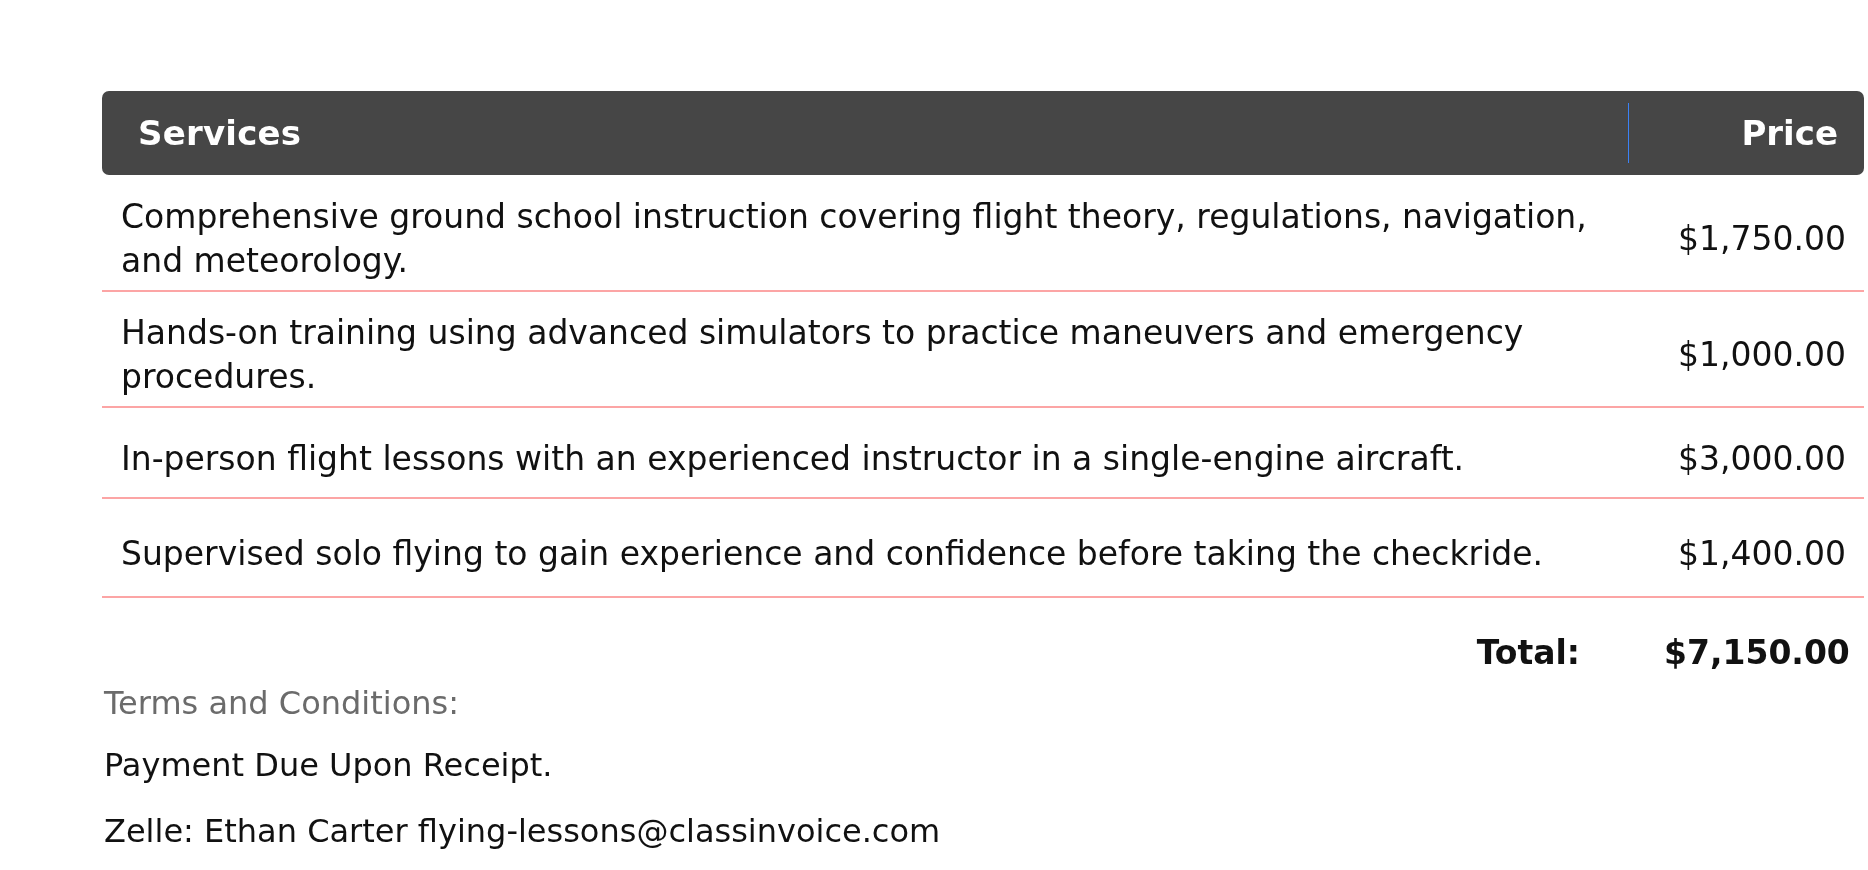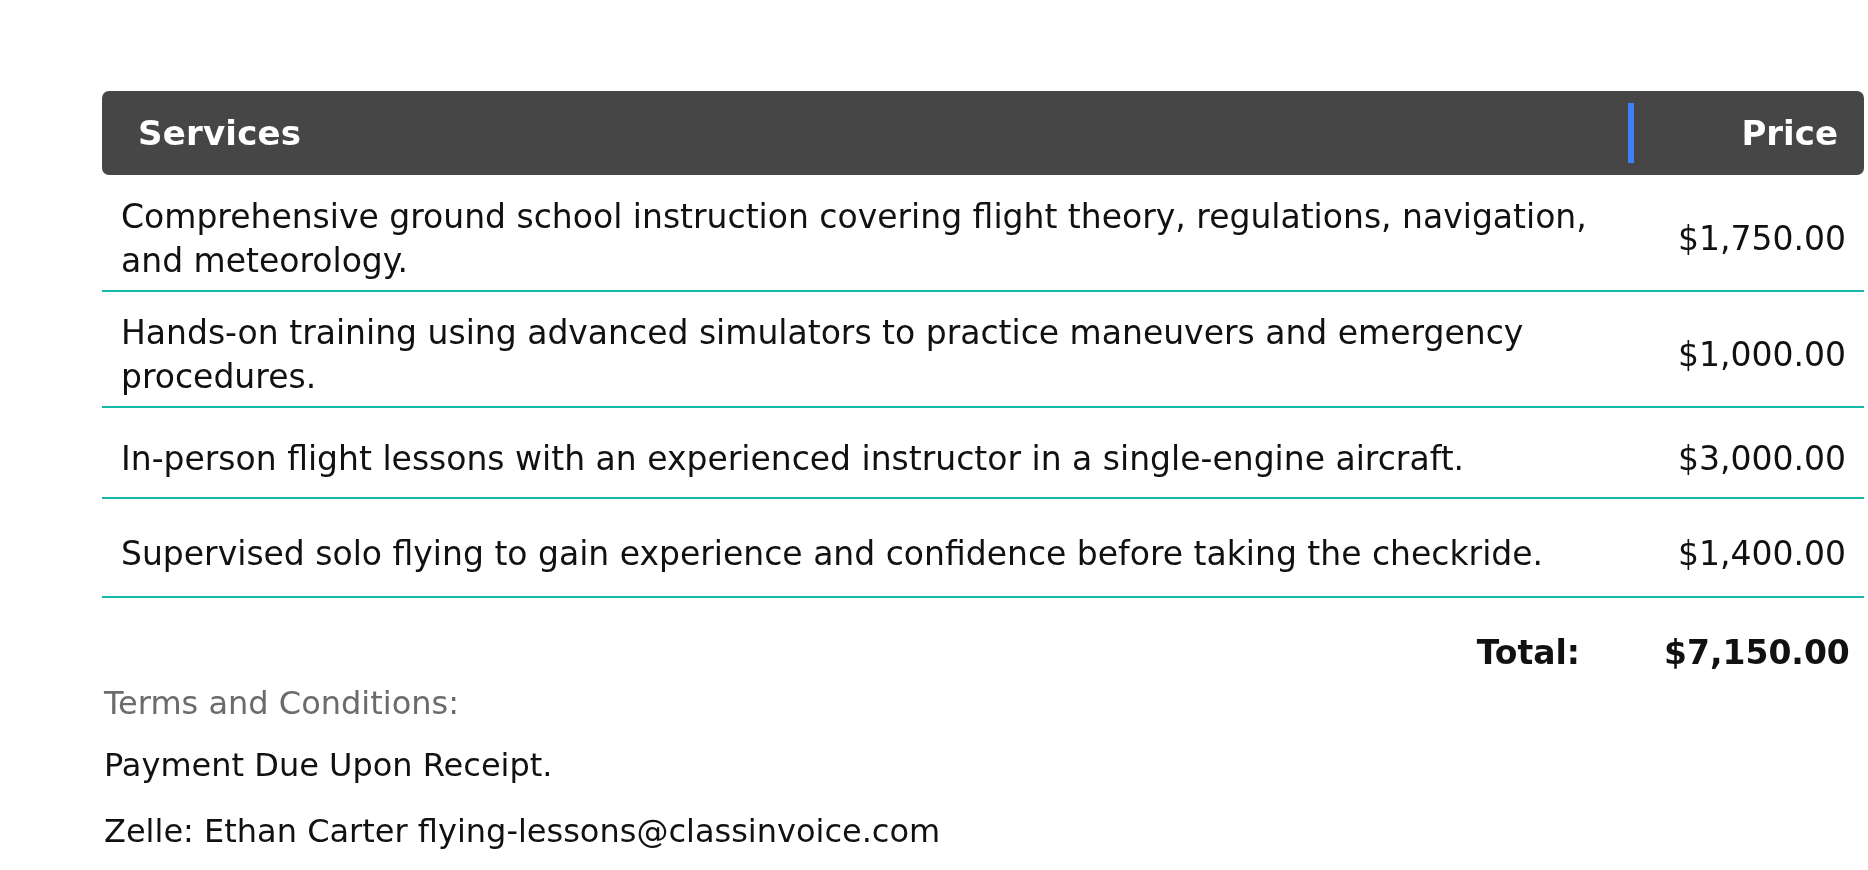--- a/index.html
+++ b/index.html
@@ -39,25 +39,25 @@
       align-items: center;
       padding-left: 24px;
       letter-spacing: 0.2px;
     }
     .th-price {
       width: 224px;
       display: flex;
       align-items: center;
       justify-content: flex-end;
       padding-right: 14px;
-      border-left: 6px solid #3b82f6;
+      border-left: 1px solid #3b82f6;
     }
     .tbody-row {
       display: flex;
-      border-bottom: 2px solid #14b8a6;
+      border-bottom: 2px solid #fca5a5;
       align-items: center;
       font-size: 33px;
       line-height: 44px;
     }
     .tbody-row .desc {
       flex: 1;
       padding: 6px 40px 6px 7px;
     }
     .tbody-row .price {
       width: 188px;

